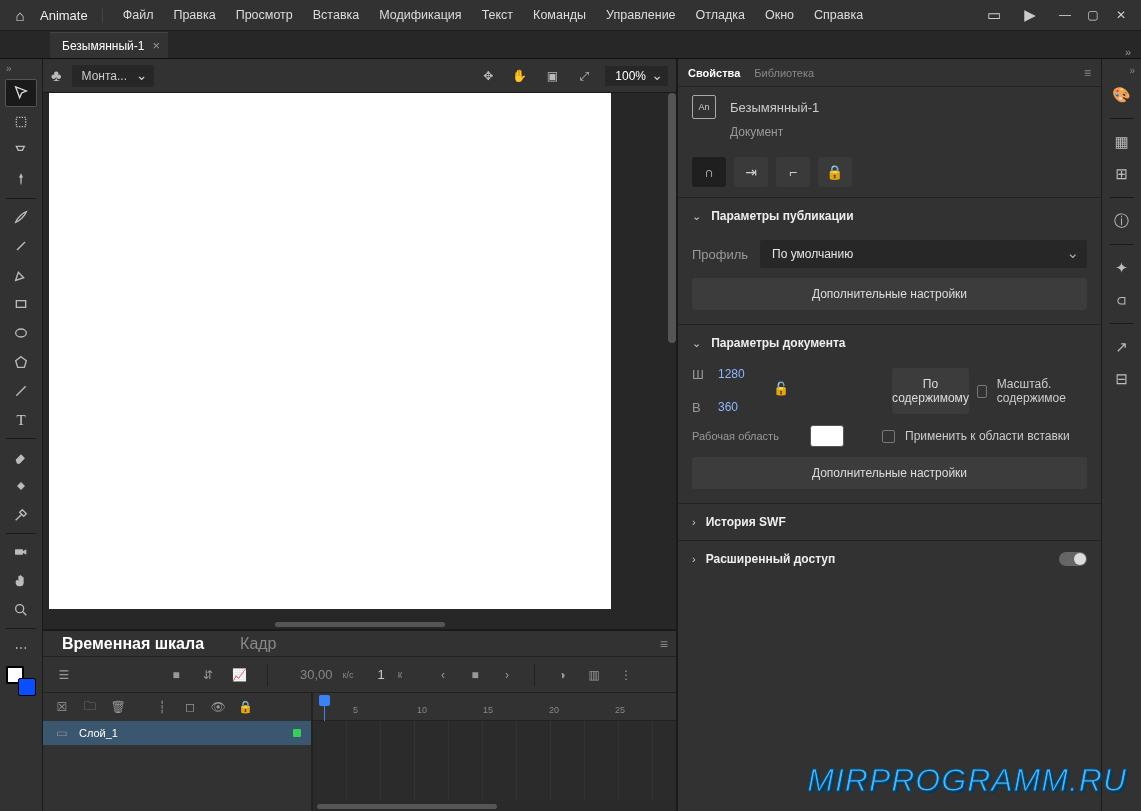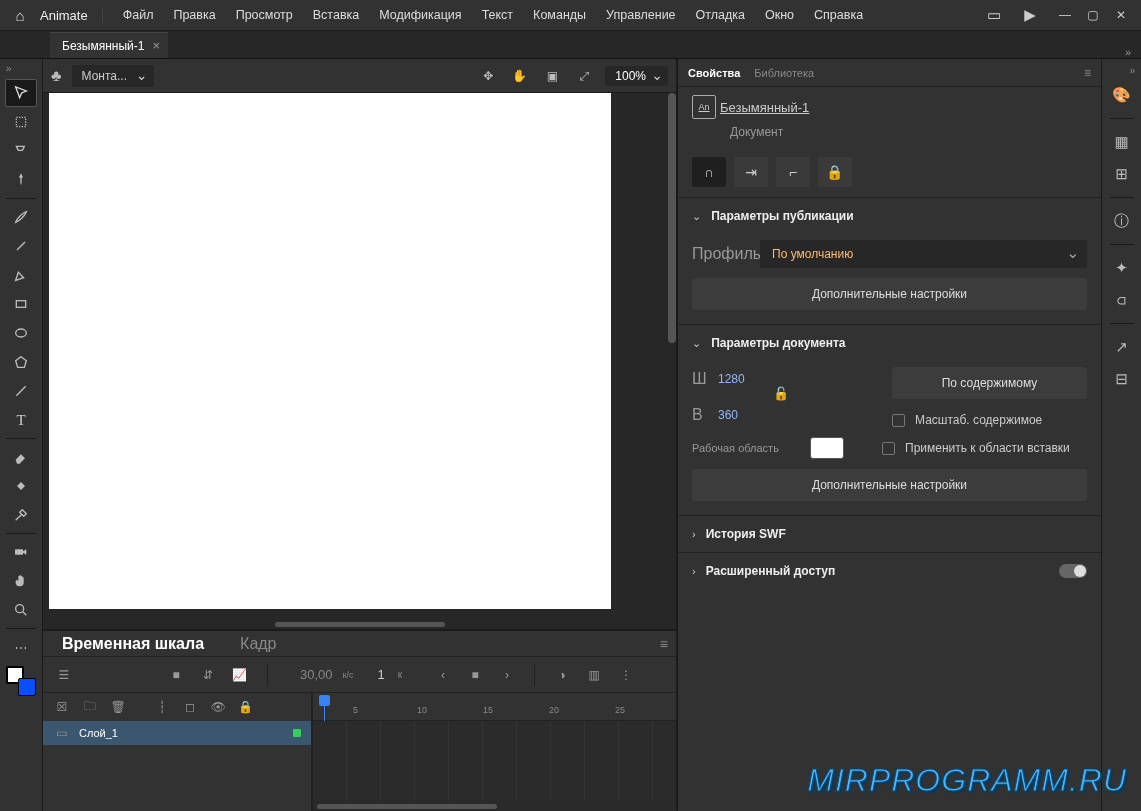--- a/index.html
+++ b/index.html
@@ -83,36 +83,36 @@
 .right { width:465px; background:#323232; border-left:2px solid #1a1a1a; display:flex;}
 .right-main { flex:1; display:flex; flex-direction:column; min-width:0;}
 .right-tabs { height:28px; display:flex; align-items:center; padding:0 10px; gap:14px; border-bottom:1px solid #222;}
 .right-tabs .rtab { color:#888; font-size:11px; cursor:pointer;}
 .right-tabs .rtab.active { color:#fff; font-weight:bold;}
 .right-tabs .menu-icn{ margin-left:auto; color:#888; cursor:pointer;}
 .prop-subtabs { height:38px; display:flex; align-items:center; justify-content:center; gap:4px; padding:0 50px;}
 .prop-subtabs .stb { color:#888; font-size:12px; padding:6px 16px; cursor:pointer; border-radius:3px;}
 .prop-subtabs .stb.active { background:#272727; color:#fff;}
 .doc-head { padding:8px 14px; display:flex; flex-direction:column; gap:6px;}
-.doc-head-row { display:flex; align-items:center; gap:4px;text-decoration:underline;}
+.doc-head-row { display:flex; align-items:center; gap:14px;}
 .an-badge { width:24px; height:24px; border:1px solid #aaa; color:#ccc; font-size:9px; display:flex; align-items:center; justify-content:center; border-radius:2px;}
 .doc-title { color:#ccc; font-size:13px;}
 .doc-type { color:#999; font-size:12px; margin-left:38px;}
 .doc-btnrow { display:flex; gap:8px; padding:10px 14px;}
 .sqbtn { width:34px; height:30px; background:#3a3a3a; border-radius:3px; display:flex; align-items:center; justify-content:center; color:#ccc; cursor:pointer; font-size:14px;}
 .sqbtn.on { background:#1f1f1f; }
 .section { border-top:1px solid #222;}
 .sec-head { height:36px; display:flex; align-items:center; padding:0 14px; gap:10px; cursor:pointer;}
 .sec-head .chev { color:#ccc; font-size:11px;}
 .sec-head .title { color:#eee; font-size:12px; font-weight:bold;}
 .sec-body { padding:6px 14px 14px 14px; display:flex; flex-direction:column; gap:10px;}
 .row { display:flex; align-items:center; gap:10px;}
-.lbl { color:#999; font-size:16px; width:58px;}
+.lbl { color:#999; font-size:13px; width:58px;}
 .lbl-long { color:#999; font-size:11px; width:108px;}
-.dd { flex:1; background:#272727; color:#fdba74; padding:7px 26px 7px 12px; font-size:12px; border-radius:3px; position:relative; cursor:pointer;}
+.dd { flex:1; background:#272727; color:#e5e5e5; padding:7px 26px 7px 12px; font-size:12px; border-radius:3px; position:relative; cursor:pointer;}
 .dd::after { content:"⌄"; position:absolute; right:8px; top:4px; font-size:15px; color:#aaa;}
 .widebtn { background:#3c3c3c; color:#ddd; font-size:12px; padding:9px 0; text-align:center; border-radius:3px; cursor:pointer;}
 .numfield { color:#8fb7ff; font-size:12px; min-width:45px; border-bottom:1px dashed transparent; cursor:ew-resize;}
 .link-icn { color:#888; font-size:13px; width:14px; text-align:center;}
 .cbx { width:13px; height:13px; border:1px solid #777; border-radius:2px; display:inline-block; cursor:pointer;}
 .cbx-lbl { color:#ccc; font-size:12px;}
 .stage-color-sw { width:34px; height:22px; background:#fff; border-radius:3px; cursor:pointer; border:1px solid #555;}
 .toggle { width:28px; height:14px; background:#666; border-radius:8px; position:relative; cursor:pointer; margin-left:auto;}
 .toggle::after { content:""; position:absolute; right:1px; top:1px; width:12px; height:12px; background:#ddd; border-radius:50%;}
 
@@ -395,21 +395,21 @@
               <div class="row">
                 <span class="lbl" style="width:16px">Ш</span>
                 <span class="numfield">1280</span>
                 <span class="link-icn" style="position:relative;top:14px">🔓</span>
               </div>
               <div class="row">
                 <span class="lbl" style="width:16px">В</span>
                 <span class="numfield">360</span>
               </div>
             </div>
-            <div style="flex:1;display:flex;flex-direction:column;gap:14px">
+            <div style="flex:1;display:flex;flex-direction:row;gap:8px">
               <div class="widebtn">По содержимому</div>
               <div class="row">
                   <span class="cbx"></span>
                   <span class="cbx-lbl">Масштаб. содержимое</span>
                 </div>
             </div>
           </div>
           <div class="row">
             <span class="lbl-long">Рабочая область</span>
             <div class="stage-color-sw"></div>

